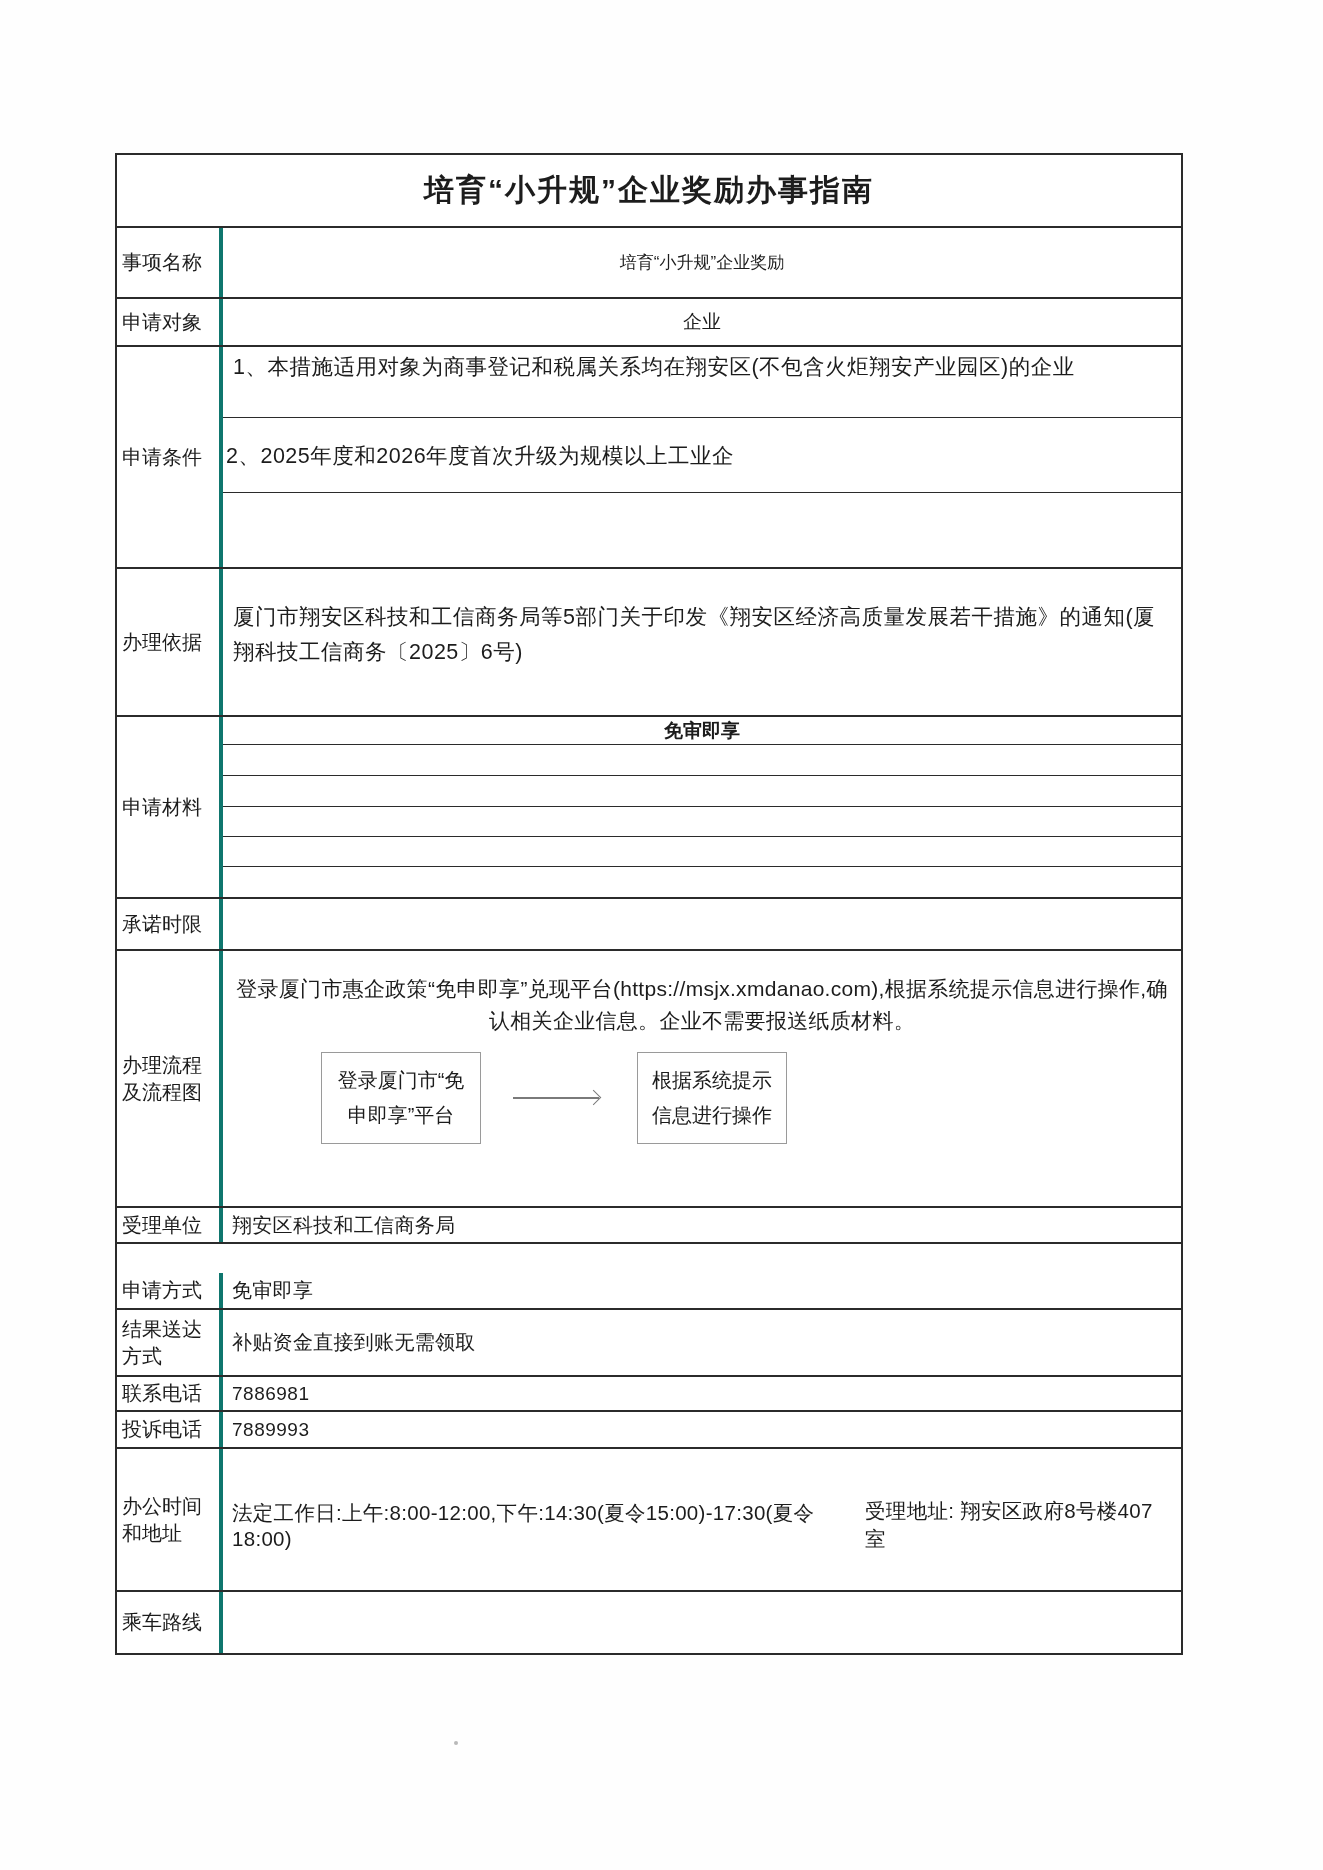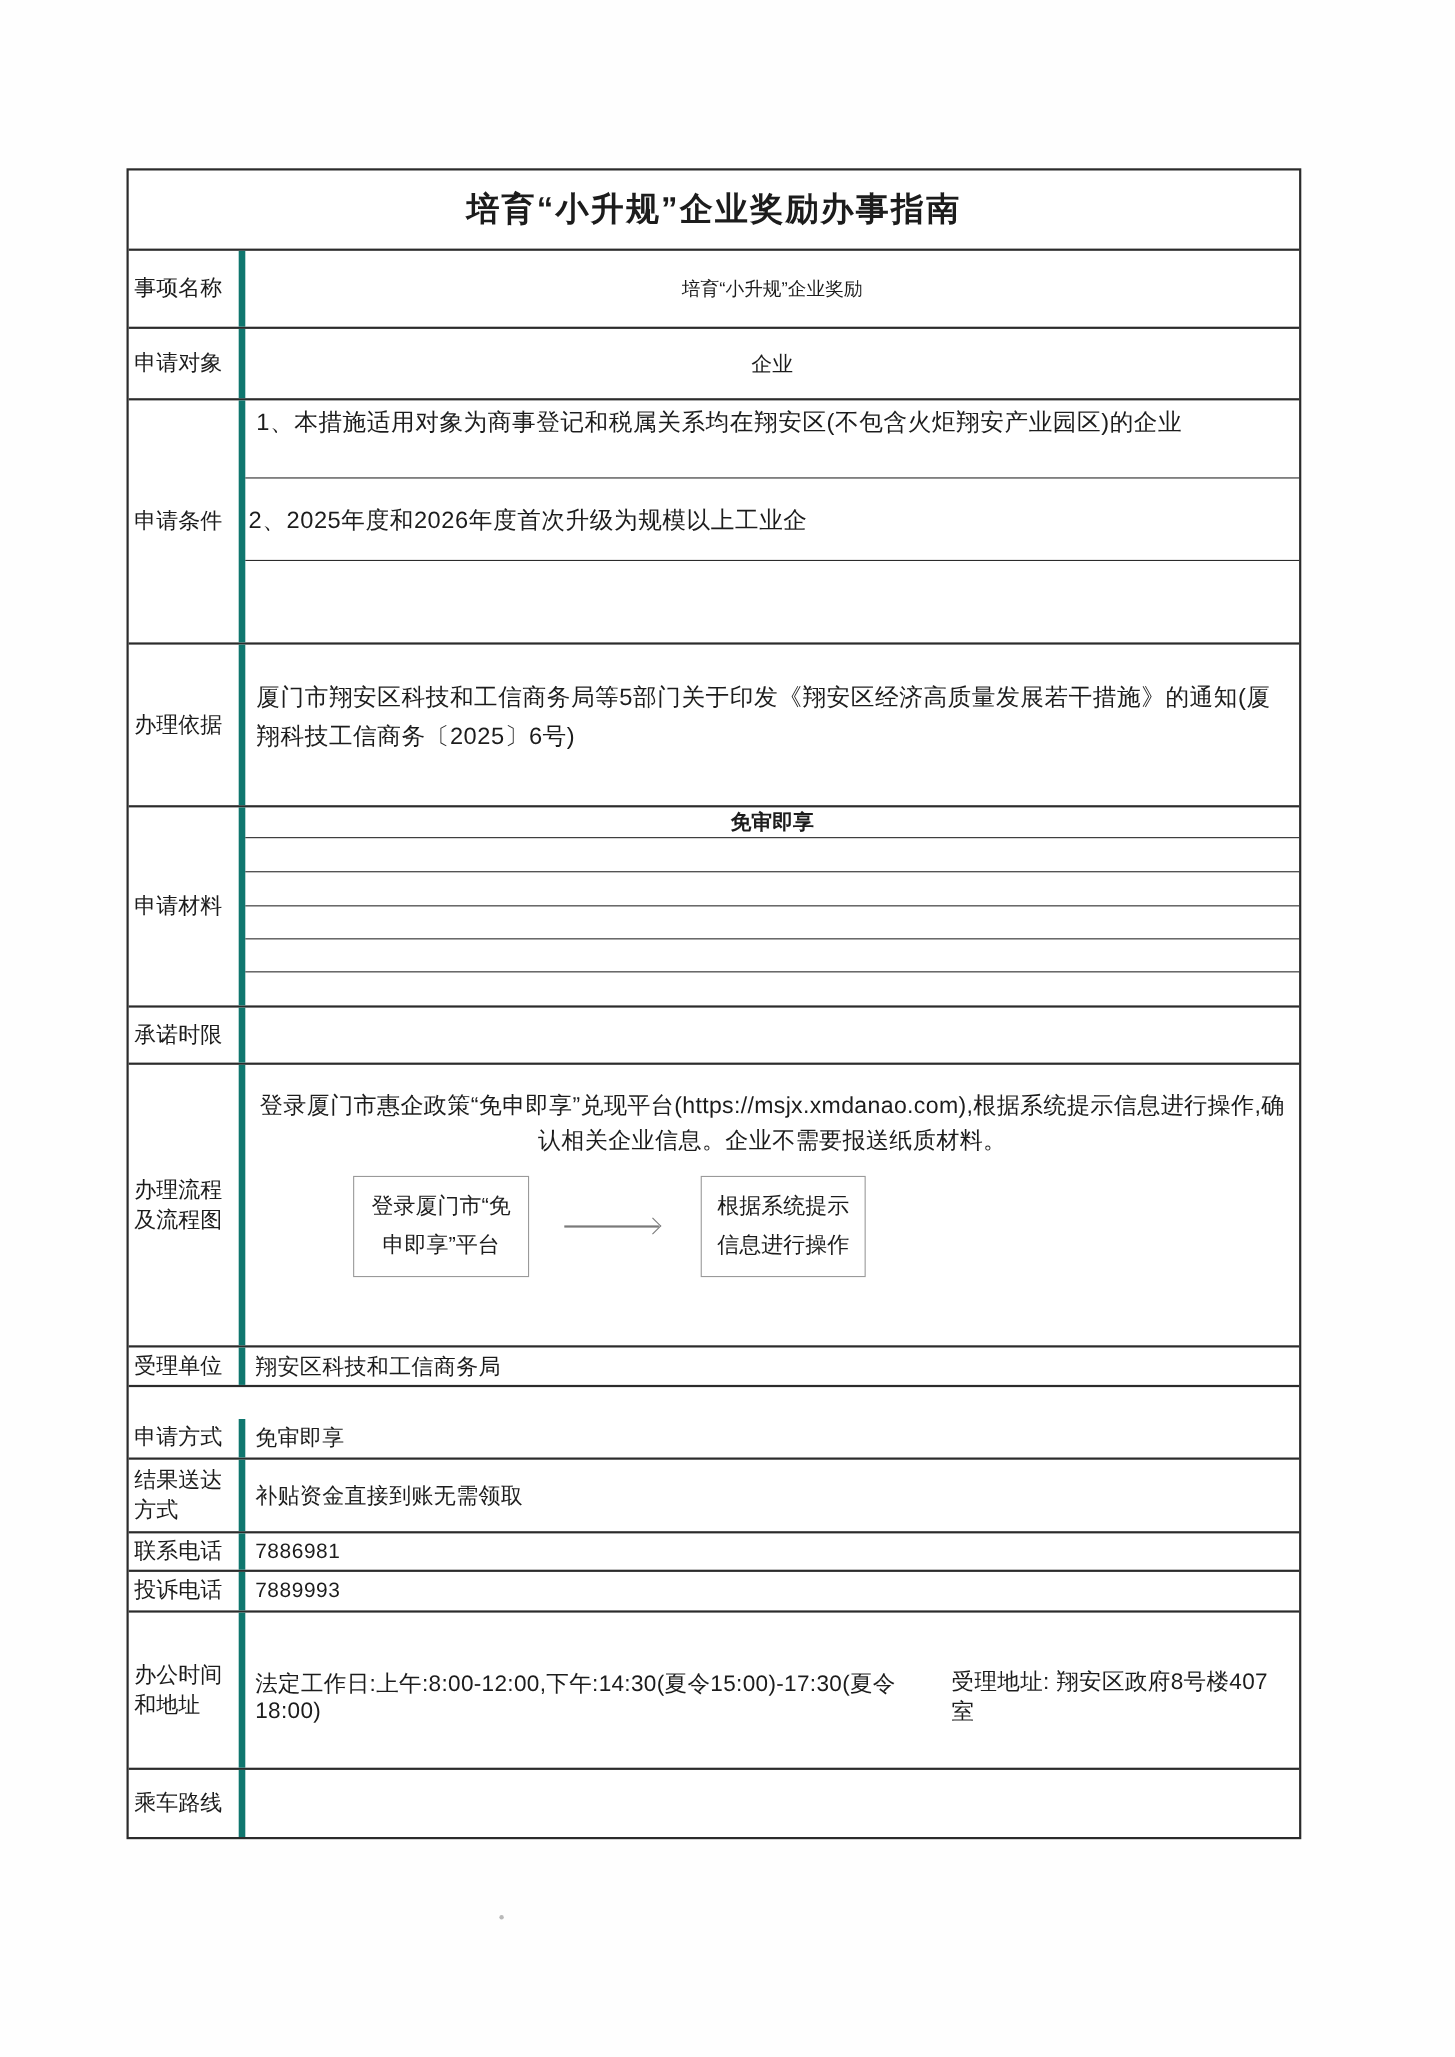--- a/index.html
+++ b/index.html
@@ -14,36 +14,36 @@
   .tbl{
     position:absolute;left:115px;top:153px;width:1068px;
     border:2px solid #2b2b2b;
     background:#fff;
     box-sizing:border-box;
   }
   .row{display:flex;border-bottom:2px solid #2b2b2b;box-sizing:border-box;}
   .row:last-child{border-bottom:none;border-radius:15px;}
   .lbl{
     width:106px;flex:none;
-    border-right:6px solid #0f766e;
+    border-right:4px solid #0f766e;
     display:flex;align-items:center;
     padding:2px 0 2px 5px;
     font-size:20px;line-height:1.35;
     box-sizing:border-box;
   }
   .val{flex:1;box-sizing:border-box;font-size:20px;}
   .center{display:flex;align-items:center;justify-content:center;text-align:center;}
   .title-row{height:73px;align-items:center;justify-content:center;}
   .title{
     width:100%;text-align:center;
     font-size:30px;font-weight:bold;letter-spacing:2px;
   }
   .r-itemname{height:71px;}
   .r-itemname .val{font-size:17px;}
-  .r-applicant{height:65px;justify-content:space-between;}
+  .r-applicant{height:48px;justify-content:space-between;}
   .r-applicant .val{font-size:19px;}
   
   .subrow{border-bottom:1.5px solid #2b2b2b;box-sizing:border-box;}
   .subrow:last-child{border-bottom:none;}
   .cond1{height:71px;padding:4px 14px 0 10px;font-size:21.5px;line-height:1.5;letter-spacing:0.5px;}
   .cond2{height:75px;display:flex;align-items:center;padding:0 14px 0 3px;font-size:21.5px;letter-spacing:0.5px;}
   .cond3{height:74px;}
   
   .r-basis{height:148px;}
   .r-basis .val{display:flex;align-items:center;padding:0 12px 14px 10px;font-size:21.5px;line-height:1.65;letter-spacing:0.5px;}

